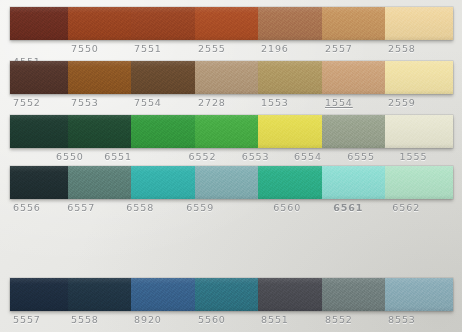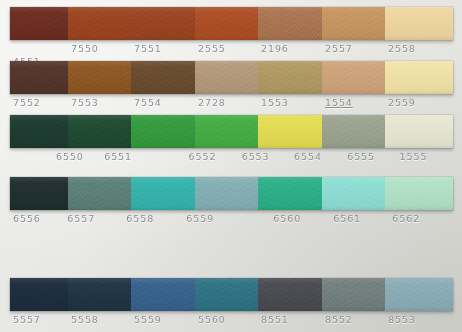--- a/index.html
+++ b/index.html
@@ -157,53 +157,53 @@
       <div class="labels">
         <div class="label" style="width: 58px; margin-left: 43px;">6550</div>
         <div class="label" style="width: 63px;">6551</div>
         <div class="label" style="width: 64px; margin-left: 32px;">6552</div>
         <div class="label" style="width: 63px;">6553</div>
         <div class="label" style="width: 64px;">6554</div>
         <div class="label" style="width: 63px;">6555</div>
         <div class="label" style="width: 68px;">1555</div>
       </div>
     </div>
-    <div class="row" style="top: 177px;">
+    <div class="row" style="top: 166px;">
       <div class="strip">
         <div class="swatch" title="6556" style="width: 58px; background: rgb(31, 46, 49);"></div>
         <div class="swatch" title="6557" style="width: 63px; background: rgb(92, 128, 120);"></div>
         <div class="swatch" title="6558" style="width: 64px; background: rgb(52, 179, 173);"></div>
         <div class="swatch" title="6559" style="width: 63px; background: rgb(132, 176, 180);"></div>
         <div class="swatch" title="6560" style="width: 64px; background: rgb(44, 176, 137);"></div>
         <div class="swatch" title="6561" style="width: 63px; background: rgb(143, 222, 212);"></div>
         <div class="swatch" title="6562" style="width: 68px; background: rgb(178, 226, 199);"></div>
       </div>
       <div class="labels">
         <div class="label" style="width: 58px;">6556</div>
         <div class="label" style="width: 63px;">6557</div>
         <div class="label" style="width: 64px;">6558</div>
         <div class="label" style="width: 63px;">6559</div>
         <div class="label" style="width: 64px; margin-left: 28px;">6560</div>
-        <div class="label" style="width: 63px;">6561</div>
+        <div class="label" style="width: 63px; font-weight: bold;">6561</div>
         <div class="label" style="width: 68px;">6562</div>
       </div>
     </div>
     <div class="row" style="top: 278px;">
       <div class="strip">
         <div class="swatch" title="5557" style="width: 58px; background: rgb(28, 44, 63);"></div>
         <div class="swatch" title="5558" style="width: 63px; background: rgb(31, 52, 68);"></div>
         <div class="swatch" title="5559" style="width: 64px; background: rgb(55, 98, 142);"></div>
         <div class="swatch" title="5560" style="width: 63px; background: rgb(46, 116, 132);"></div>
         <div class="swatch" title="8551" style="width: 64px; background: rgb(74, 75, 82);"></div>
         <div class="swatch" title="8552" style="width: 63px; background: rgb(114, 128, 127);"></div>
         <div class="swatch" title="8553" style="width: 68px; background: rgb(139, 173, 184);"></div>
       </div>
       <div class="labels">
         <div class="label" style="width: 58px;">5557</div>
         <div class="label" style="width: 63px;">5558</div>
-        <div class="label" style="width: 64px;">5559</div>
+        <div class="label" style="width: 64px;">8920</div>
         <div class="label" style="width: 63px;">5560</div>
         <div class="label" style="width: 64px;">8551</div>
         <div class="label" style="width: 63px;">8552</div>
         <div class="label" style="width: 68px;">8553</div>
       </div>
     </div>
   </div>
 
 </body></html>

